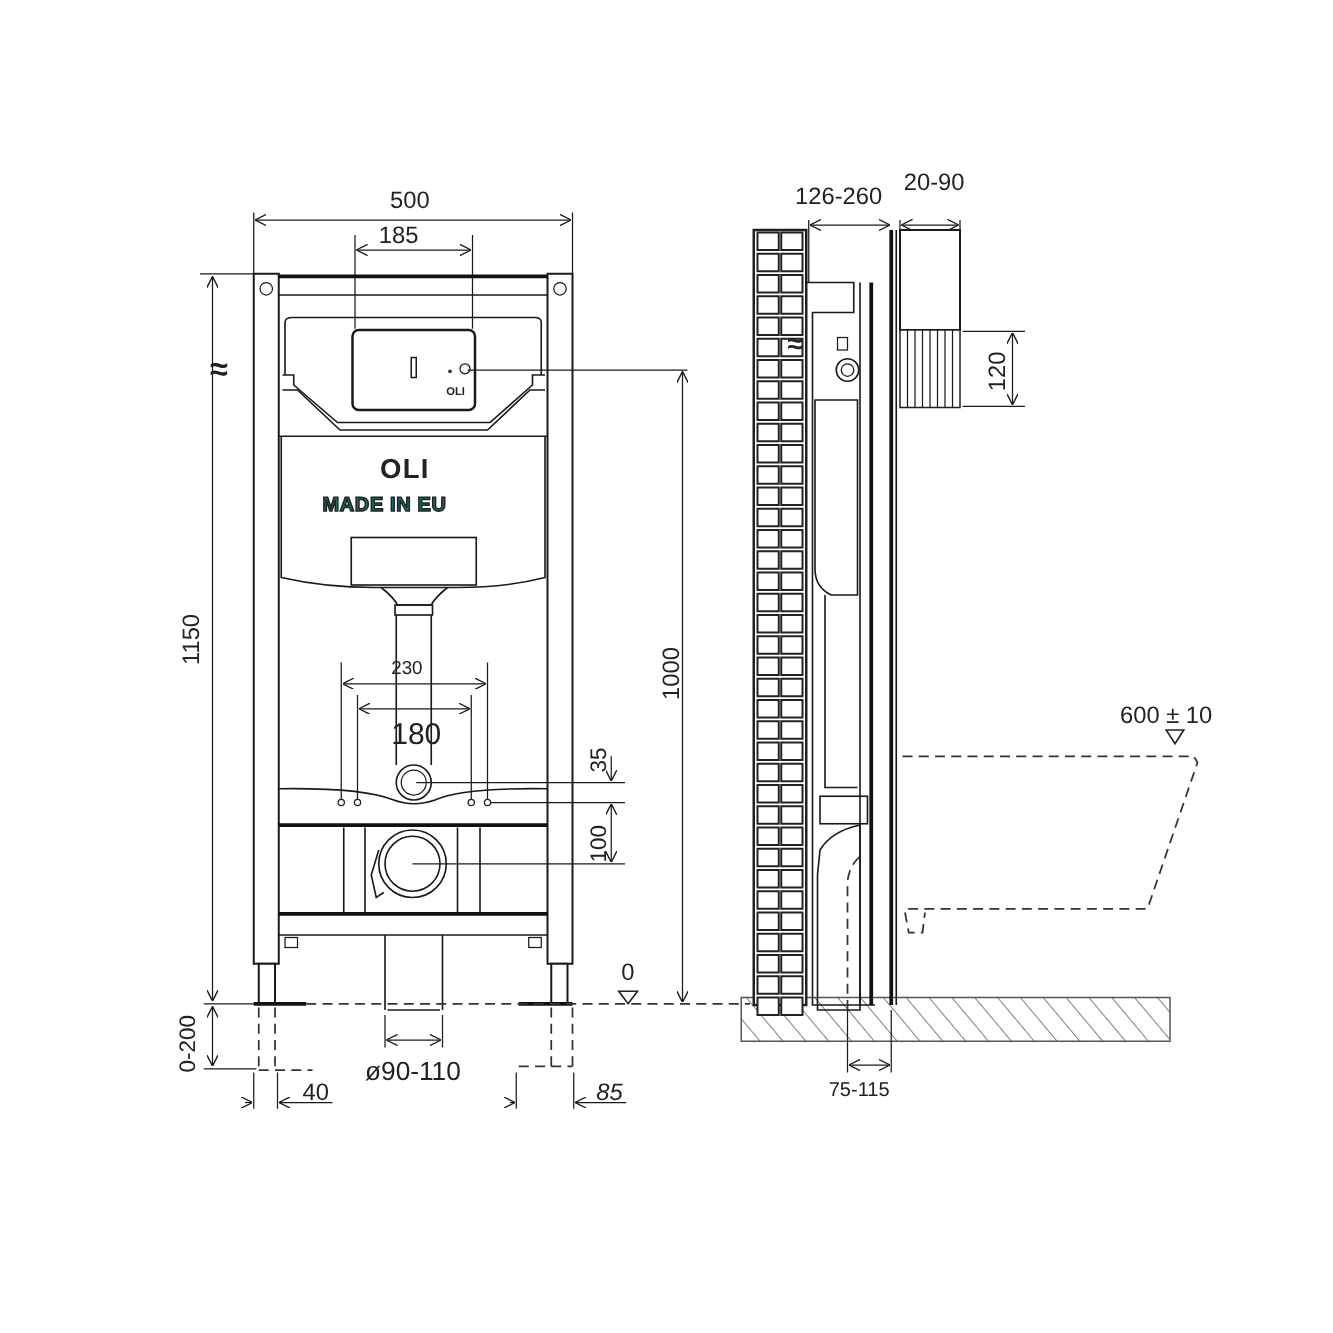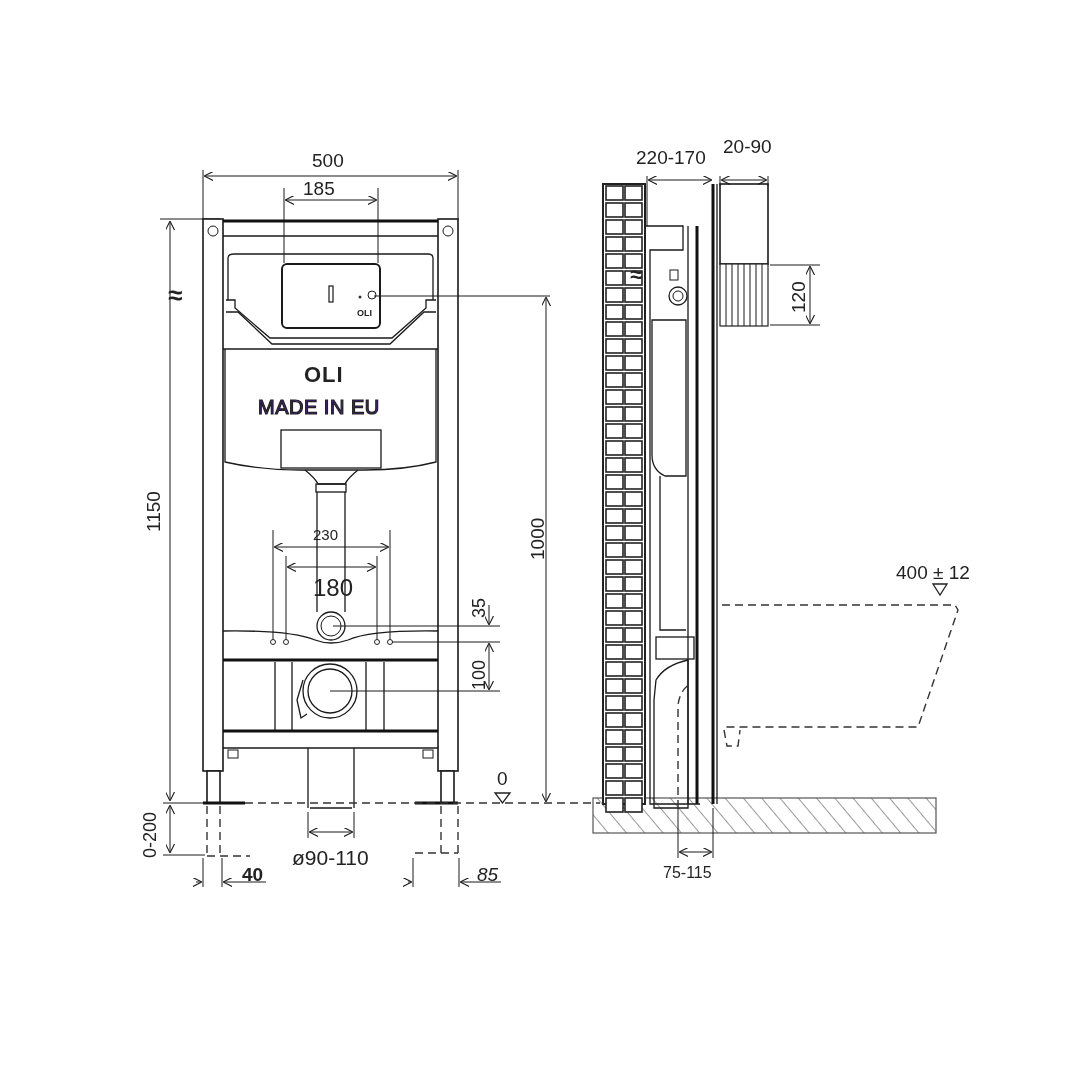--- a/index.html
+++ b/index.html
@@ -7,21 +7,21 @@
   #stage{position:relative;width:1066px;height:1066px;background:#fff;}
   svg{position:absolute;left:0;top:0;}
   .ln{stroke:#1a1a1a;fill:none;stroke-width:1.3;}
   .thin{stroke:#1a1a1a;fill:none;stroke-width:1;}
   .thick{stroke:#111;fill:none;stroke-width:3;}
   .dash{stroke:#333;fill:none;stroke-width:1.4;stroke-dasharray:8 5;}
   .frame{stroke:#1a1a1a;fill:#fff;stroke-width:1.6;}
   .brick{stroke:#222;fill:#fff;stroke-width:1.6;}
   .label-el{position:absolute;font-family:"Liberation Sans",sans-serif;color:#222;white-space:nowrap;}
   .logo{font-weight:bold;font-size:22px;letter-spacing:1px;}
-  .made{font-weight:normal;font-size:20px;color:#4c1d95;-webkit-text-stroke:1.2px #222;letter-spacing:0.5px;}
+  .made{font-weight:bold;font-size:16px;color:#0f766e;-webkit-text-stroke:1.2px #222;letter-spacing:0.5px;}
   .vert{transform-origin:left top;transform:rotate(-90deg);}
 </style>
 </head>
 <body>
 
 <div id="stage">
 
 <svg width="1066" height="1066" viewBox="0 0 1066 1066">
   <defs>
     <marker id="arr" viewBox="0 0 10 10" refX="9" refY="5" markerWidth="9" markerHeight="9" orient="auto-start-reverse">
@@ -287,23 +287,23 @@
 <div class="label-el logo" style="left:304px;top:362px;">OLI</div>
 <div class="label-el" style="left:357px;top:308px;font-size:9px;font-weight:bold;">OLI</div>
 <div class="label-el made" style="left:258px;top:396px;">MADE IN EU</div>
 <div class="label-el" style="left:313px;top:526px;font-size:15px;">230</div>
 <div class="label-el" style="left:313px;top:574px;font-size:24px;">180</div>
 <div class="label-el vert" style="left:469px;top:618px;font-size:18px;">35</div>
 <div class="label-el vert" style="left:469px;top:690px;font-size:18px;">100</div>
 <div class="label-el" style="left:497px;top:768px;font-size:19px;">0</div>
 <div class="label-el vert" style="left:140px;top:858px;font-size:18px;">0-200</div>
 <div class="label-el" style="left:292px;top:846px;font-size:21px;">ø90-110</div>
-<div class="label-el" style="left:242px;top:864px;font-size:19px;font-weight:bold;">40</div>
+<div class="label-el" style="left:242px;top:864px;font-size:19px;">40</div>
 <div class="label-el" style="left:477px;top:864px;font-size:19px;font-style:italic;">85</div>
 
-<div class="label-el" style="left:636px;top:147px;font-size:19px;">220-170</div>
+<div class="label-el" style="left:636px;top:147px;font-size:19px;">126-260</div>
 <div class="label-el" style="left:723px;top:136px;font-size:19px;">20-90</div>
 <div class="label-el vert" style="left:788px;top:313px;font-size:19px;">120</div>
 <div class="label-el" style="left:630px;top:262px;font-size:22px;font-weight:bold;">≈</div>
-<div class="label-el" style="left:896px;top:562px;font-size:19px;">400 ± 12</div>
+<div class="label-el" style="left:896px;top:562px;font-size:19px;">600 ± 10</div>
 <div class="label-el" style="left:663px;top:864px;font-size:16px;">75-115</div>
 
 </div>
 
 </body></html>

